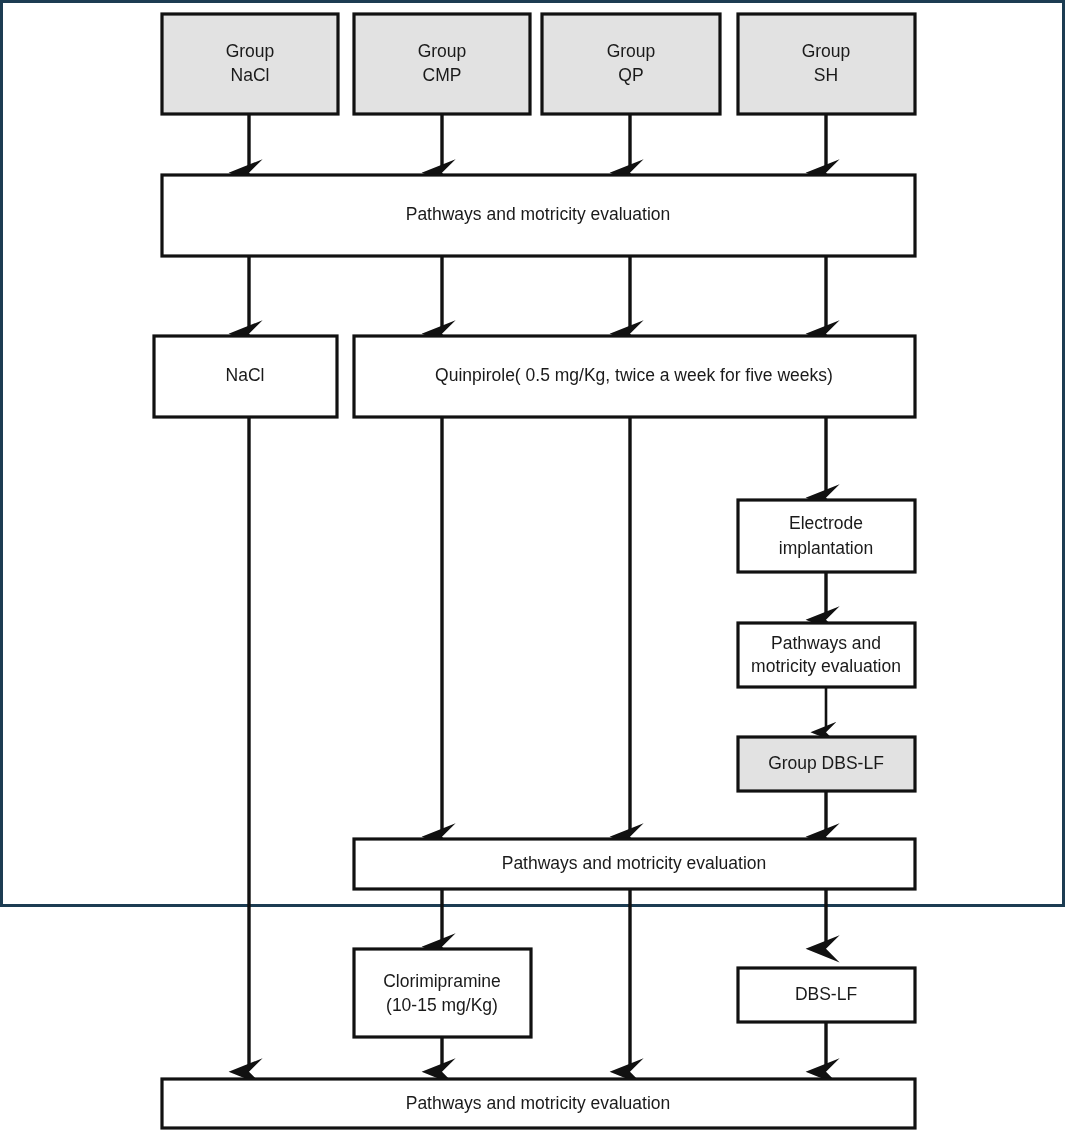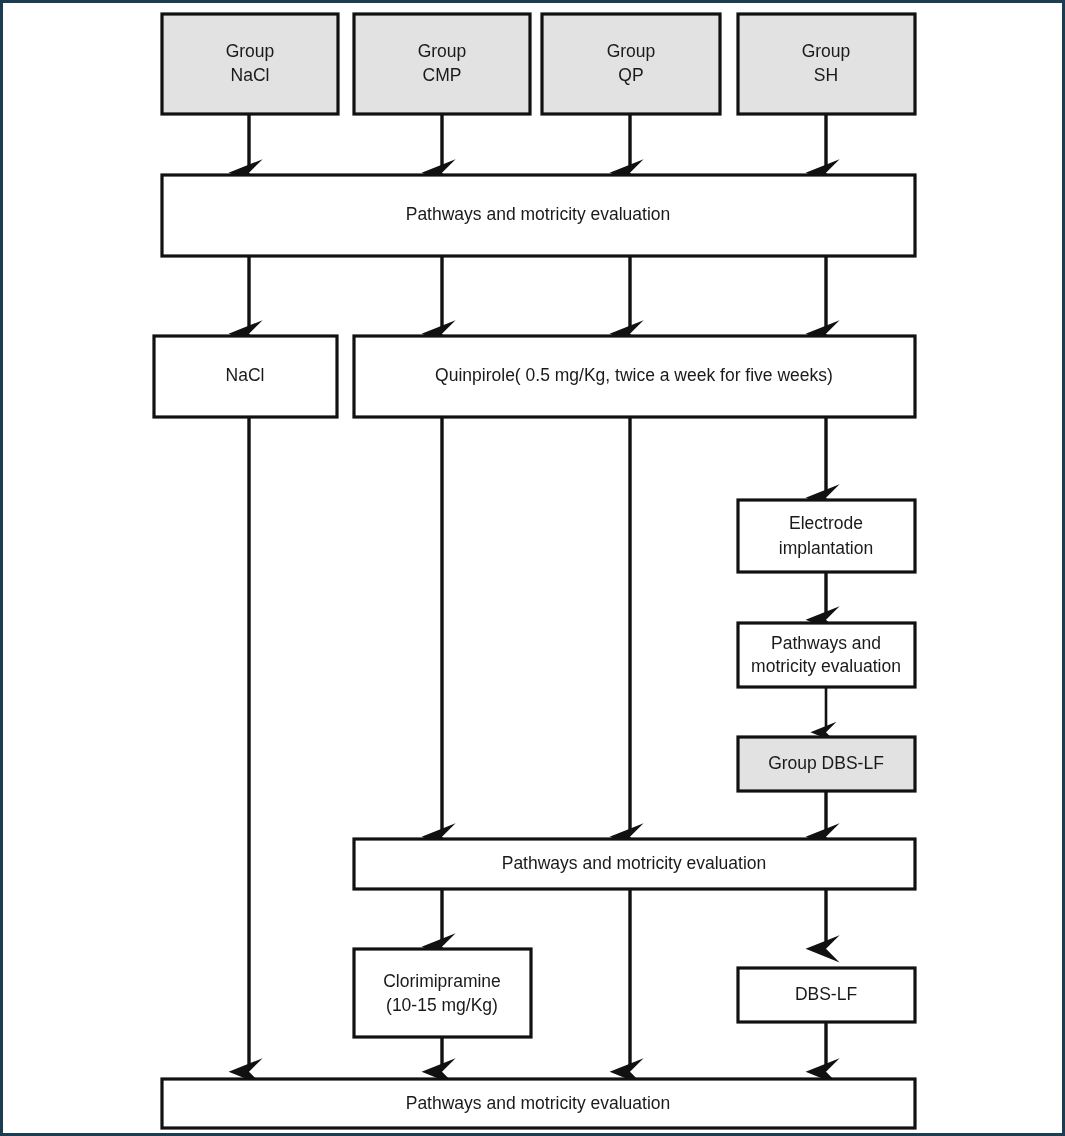--- a/index.html
+++ b/index.html
@@ -2,21 +2,21 @@
 <html><head>
 <meta charset="utf-8">
 <style>
   html,body{margin:0;padding:0;background:#ffffff;}
   body{
     width:1065px;height:1136px;
     font-family:"Liberation Sans","DejaVu Sans",sans-serif;
     overflow:hidden;
   }
   #frame{
-    position:absolute;left:0;top:0;width:1065px;height:1136px;
+    position:absolute;left:0;top:0;width:1065px;height:907px;
     box-sizing:border-box;
     border:3px solid #1c3c52;
     background:#ffffff;
     padding-left:16px;
   }
   #chart{position:absolute;left:0;top:0;width:1065px;height:1136px;}
   .nodeRect{stroke:#111111;stroke-width:3.2;}
   .fillPlain{fill:#ffffff;}
   .fillShade{fill:#e2e2e2;}
   .nodeText{

